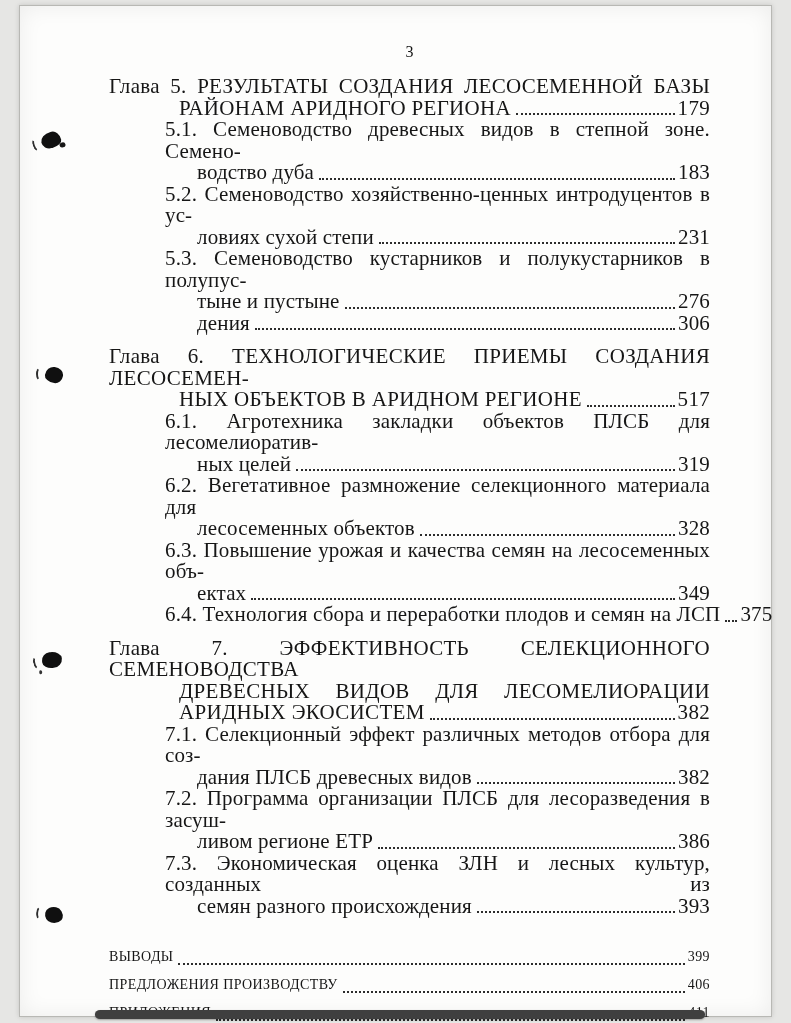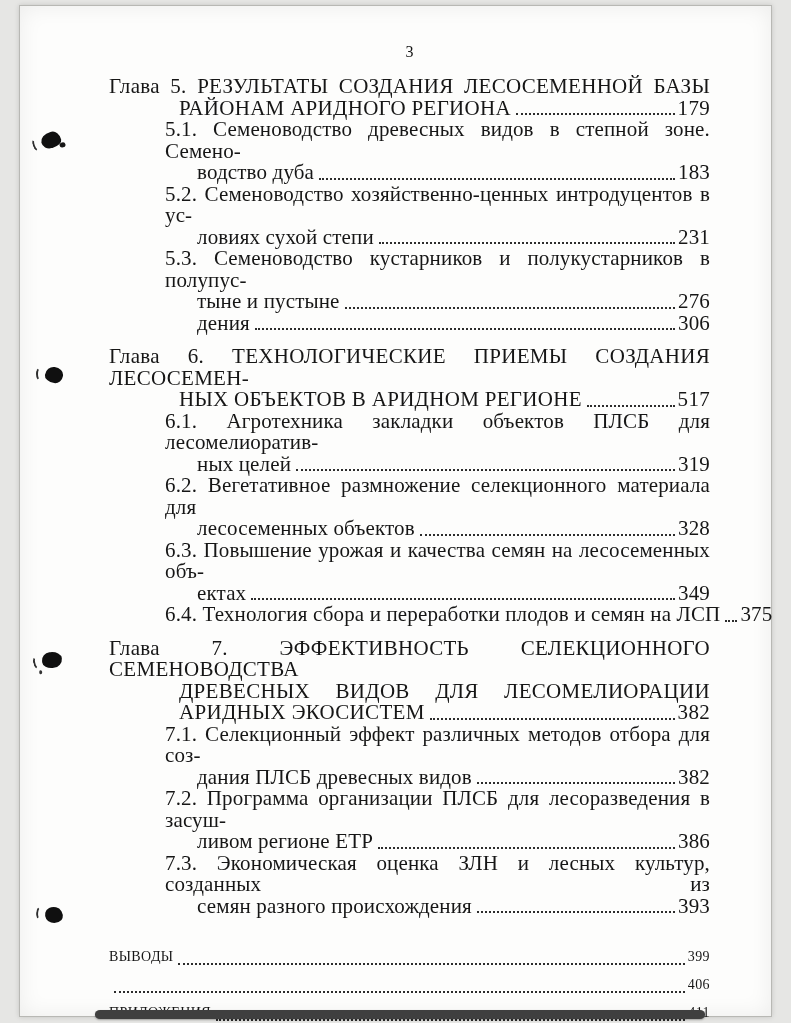--- a/index.html
+++ b/index.html
@@ -225,20 +225,21 @@
     <div class="entry bottom-entry gap26">
       <div class="line last">
         <span class="t">ВЫВОДЫ</span>
         <span class="leader"></span>
         <span class="num">399</span>
       </div>
     </div>
 
     <div class="entry bottom-entry">
       <div class="line last">
+        <span class="t">ПРЕДЛОЖЕНИЯ ПРОИЗВОДСТВУ</span>
         <span class="leader"></span>
         <span class="num">406</span>
       </div>
     </div>
 
     <div class="entry bottom-entry">
       <div class="line last">
         <span class="t">ПРИЛОЖЕНИЯ</span>
         <span class="leader"></span>
         <span class="num">411</span>

